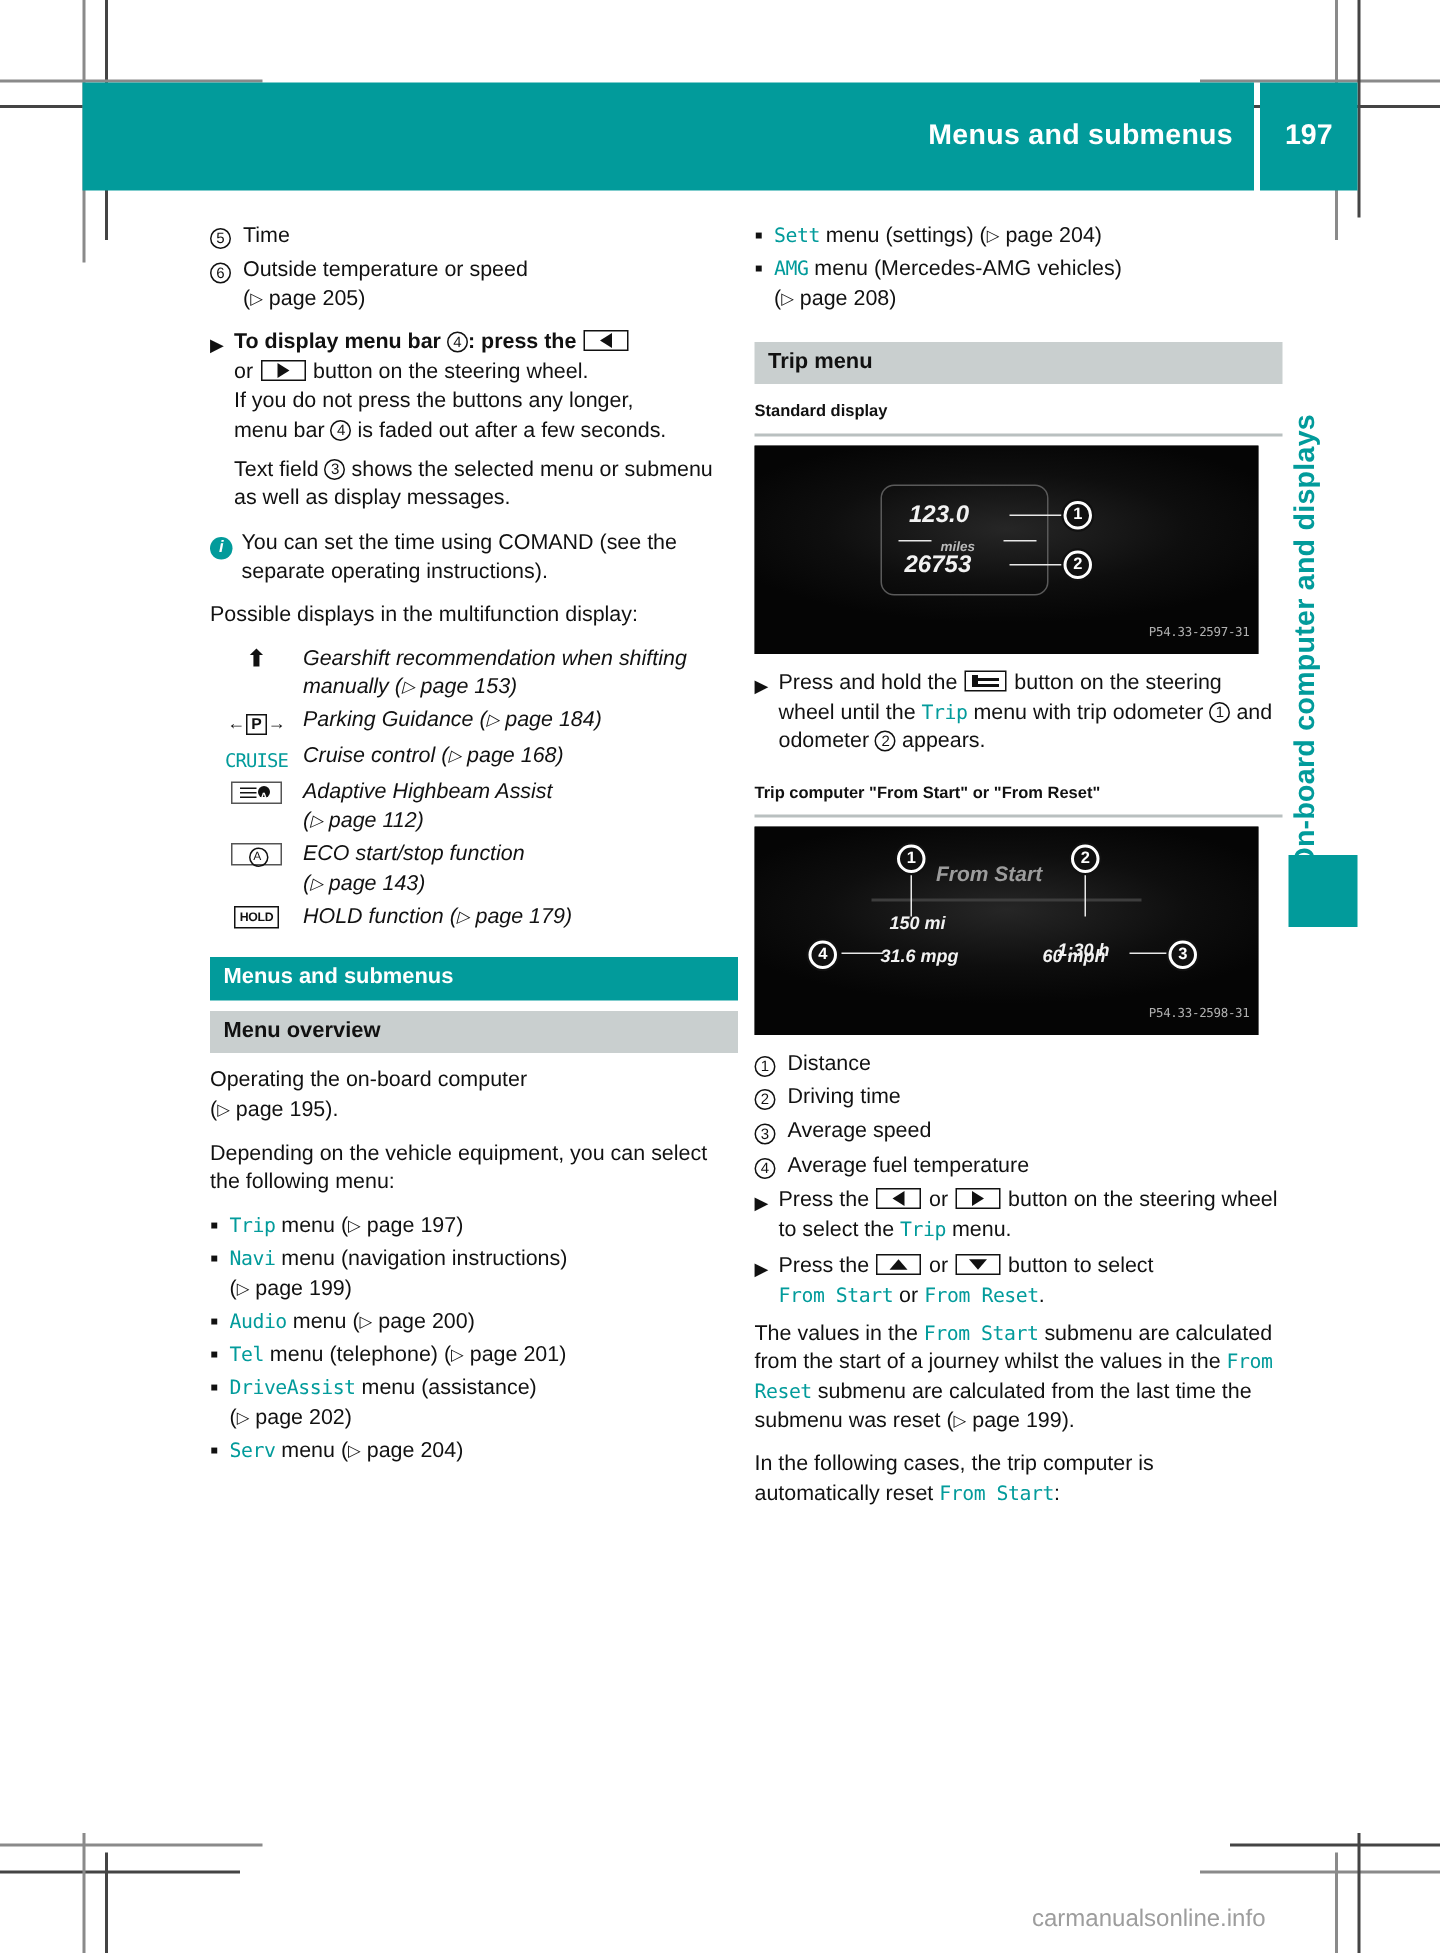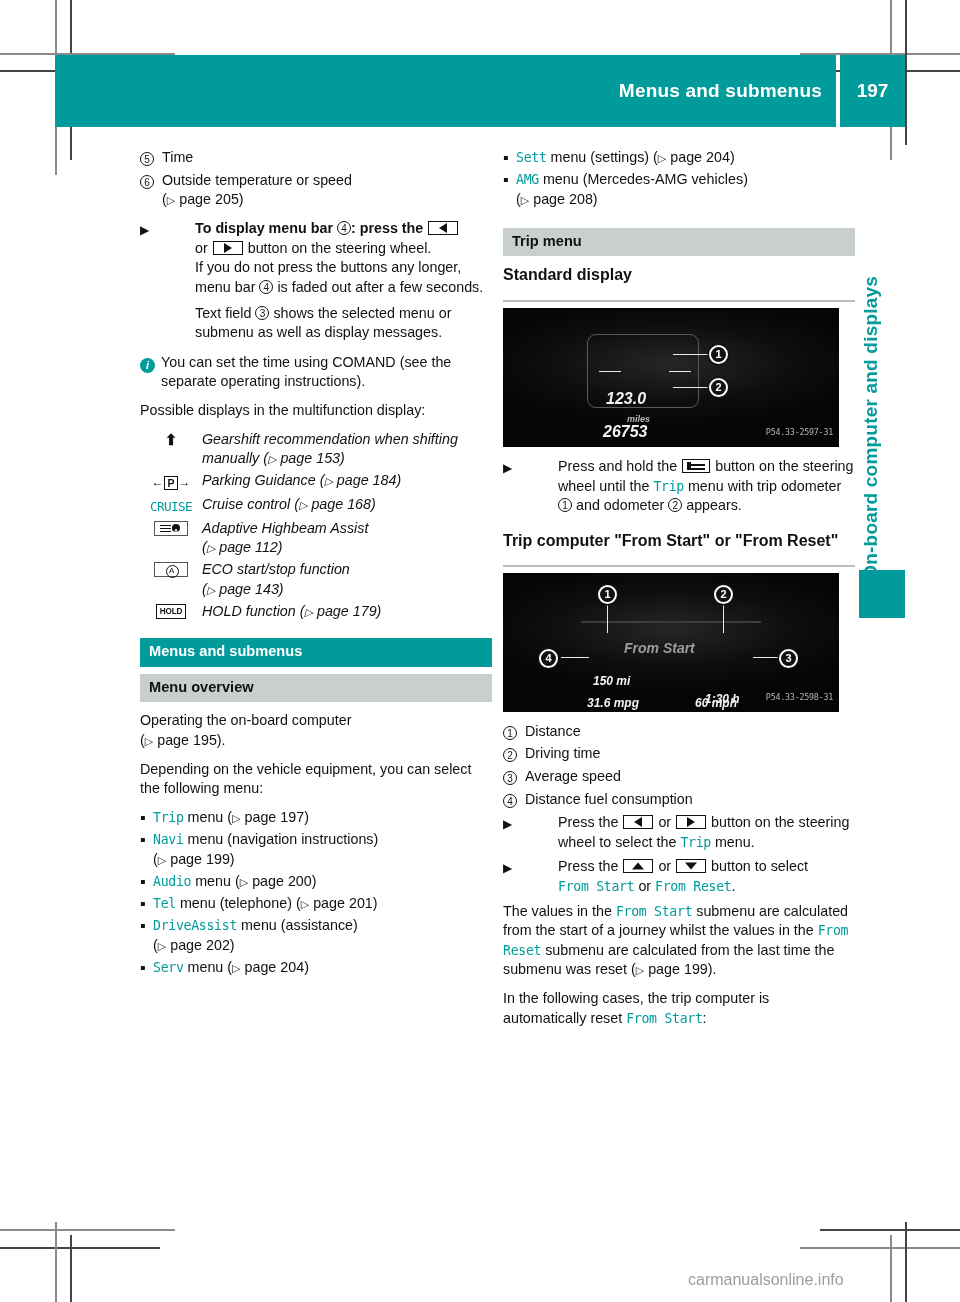--- a/index.html
+++ b/index.html
@@ -56,21 +56,21 @@
     font-family:"Liberation Sans",sans-serif;
   }
   
   .lrow{display:flex;margin-bottom:1px;}
   .lrow .k{width:22px;flex:0 0 22px;padding-top:2px;}
   .lrow .v{flex:1;}
 
   
   .step{display:flex;margin-bottom:1px;}
   .step .mk{width:16px;flex:0 0 16px;font-size:12px;padding-top:2px;}
-  .step .tx{flex:1;margin-left:39px;}
+  .step .tx{flex:1;}
 
   
   .dot{display:flex;margin-bottom:2px;}
   .dot .mk{width:13px;flex:0 0 13px;color:#111;font-size:16px;line-height:19px;}
   .dot .tx{flex:1;}
 
   
   .note{display:flex;margin:10px 0 9px 0;}
   .note .mk{width:21px;flex:0 0 21px;padding-top:2px;}
   .note .tx{flex:1;}
@@ -133,39 +133,39 @@
   .h-teal{
     background:#029b9b;color:#fff;font-weight:bold;font-size:14.6px;
     padding:4.5px 9px;margin:16px 0 7px 0;
   }
   .h-gray{
     background:#c9cfcf;color:#111;font-weight:bold;font-size:14.6px;
     padding:4.5px 9px;margin:0 0 9px 0;
   }
   .h-gray.top{margin-top:18px;}
   .h-sub{
-    font-weight:bold;font-size:16px;margin:0 0 6px 0;
-    border-bottom:2.4px solid #b9c0c0;padding-bottom:15px;
+    font-weight:bold;font-size:11px;margin:0 0 6px 0;
+    border-bottom:2.4px solid #b9c0c0;padding-bottom:4px;
   }
 
   
   .fig{width:336px;height:139px;background:#0a0a0a;position:relative;margin:0 0 10px 0;overflow:hidden;}
   .fig .grad{position:absolute;inset:0;background:
      radial-gradient(ellipse 60% 45% at 50% 40%, #262626 0%, #0e0e0e 60%, #050505 100%);}
   .fig .cap{position:absolute;right:6px;bottom:4px;color:#cfcfcf;font-size:8.3px;
      font-family:"DejaVu Sans Mono",monospace;letter-spacing:-.2px;opacity:.85;}
   .fig .lcd{position:absolute;border:1px solid #5a5a5a;border-radius:9px;}
   .cal{position:absolute;width:19px;height:19px;border-radius:50%;
      border:2px solid #fff;background:#111;color:#fff;font-size:11px;
      line-height:15px;text-align:center;font-weight:bold;
      box-shadow:0 0 0 1.5px #111;box-sizing:border-box;}
   .ldr{position:absolute;background:#e8e8e8;height:1.4px;}
   .ldrv{position:absolute;background:#e8e8e8;width:1.4px;}
   .fval{position:absolute;color:#f2f2f2;font-style:italic;font-weight:bold;
-     font-family:"Liberation Sans",sans-serif;white-space:nowrap;margin-top:44px;}
+     font-family:"Liberation Sans",sans-serif;white-space:nowrap;}
 
   .spacer{height:8px;}
   
   .wm{position:absolute;left:688px;top:1271px;color:#9d9d9d;font-size:16px;}
 </style>
 </head>
 <body>
 
 <div class="page">
 
@@ -435,21 +435,21 @@
     <div class="lrow">
       <div class="k"><span class="circ">2</span></div>
       <div class="v">Driving time</div>
     </div>
     <div class="lrow">
       <div class="k"><span class="circ">3</span></div>
       <div class="v">Average speed</div>
     </div>
     <div class="lrow">
       <div class="k"><span class="circ">4</span></div>
-      <div class="v">Distance fuel consumption</div>
+      <div class="v">Average fuel temperature</div>
     </div>
 
     <div class="step" style="margin-top:2px;">
       <div class="mk">▶</div>
       <div class="tx">
         <span>Press the</span>
         <span class="btn"><i class="tri l"></i></span>
         <span>or</span>
         <span class="btn"><i class="tri r"></i></span>
         <span>button on the steering wheel to select the</span>

